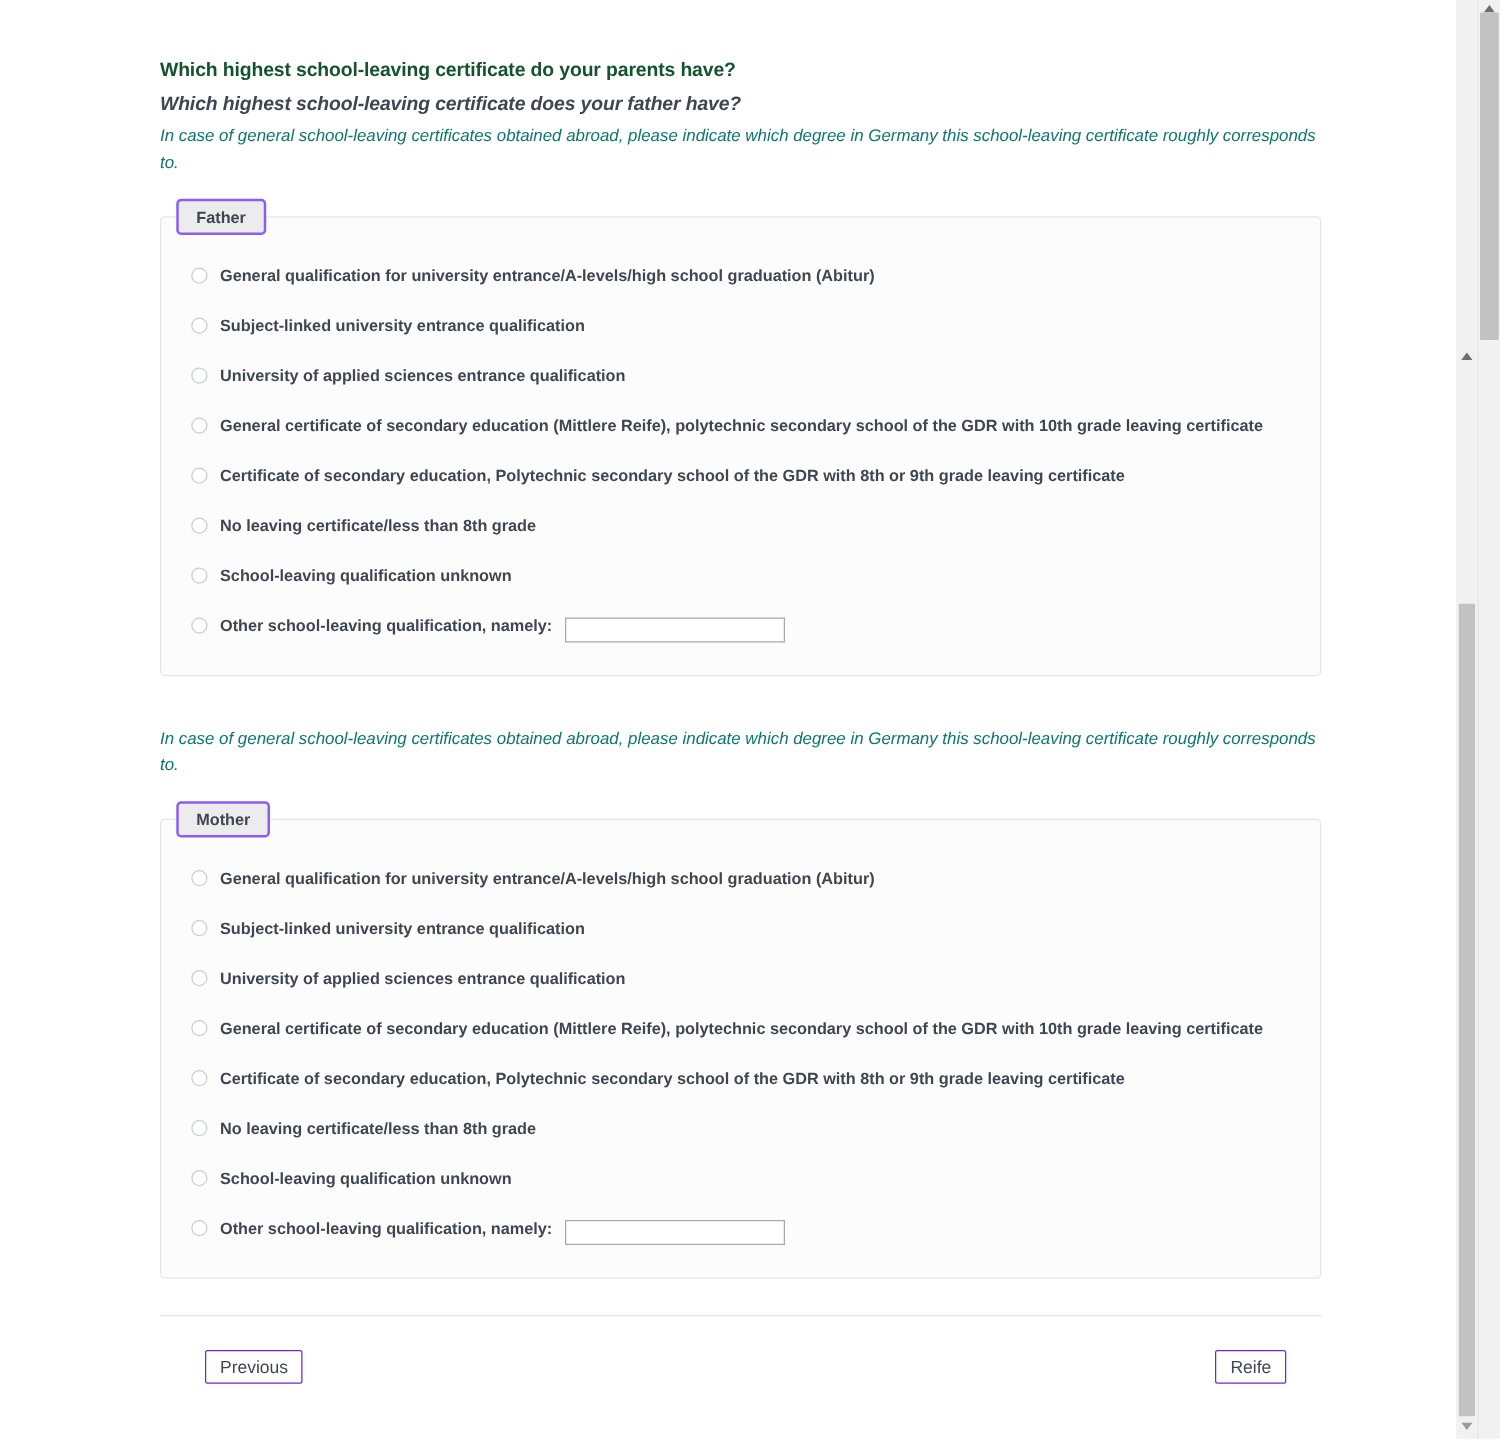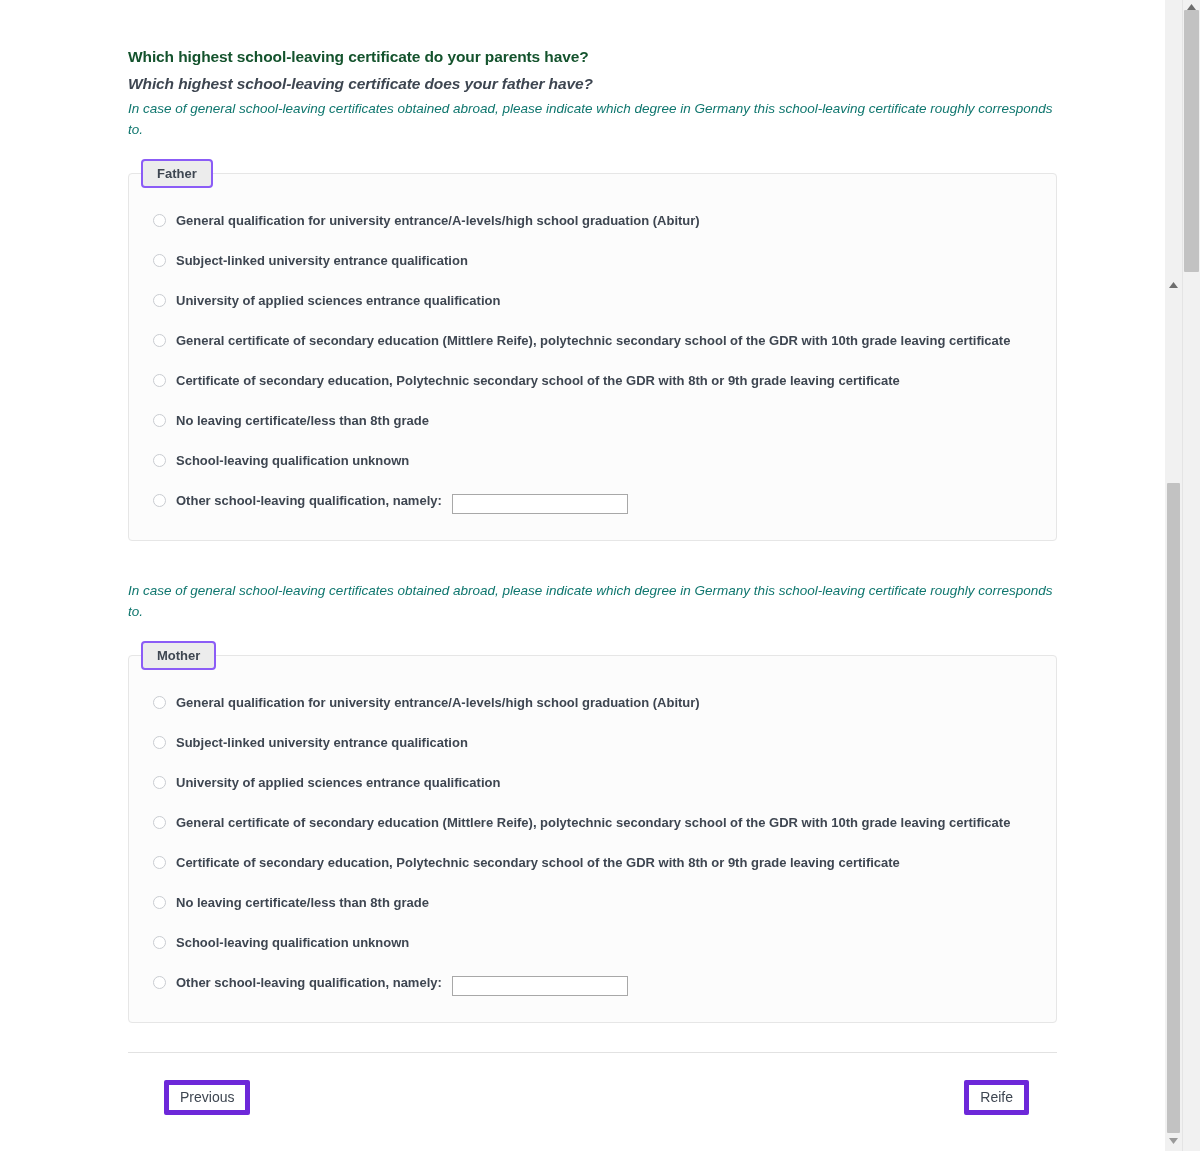--- a/index.html
+++ b/index.html
@@ -169,21 +169,21 @@
     display: flex;
     justify-content: space-between;
     width: 865px;
     margin: 27px 0 0 36px;
   }
   .nav-btn {
     font-family: "Liberation Sans", sans-serif;
     font-size: 14px;
     color: #3e4651;
     background: #ffffff;
-    border: 5px solid #6d28d9;
+    border: 1px solid #6d28d9;
     border-radius: 2px;
     padding: 5px 11px;
     line-height: 1.1;
     cursor: pointer;
   }
 </style>
 </head>
 <body>
 
 <div class="page">

